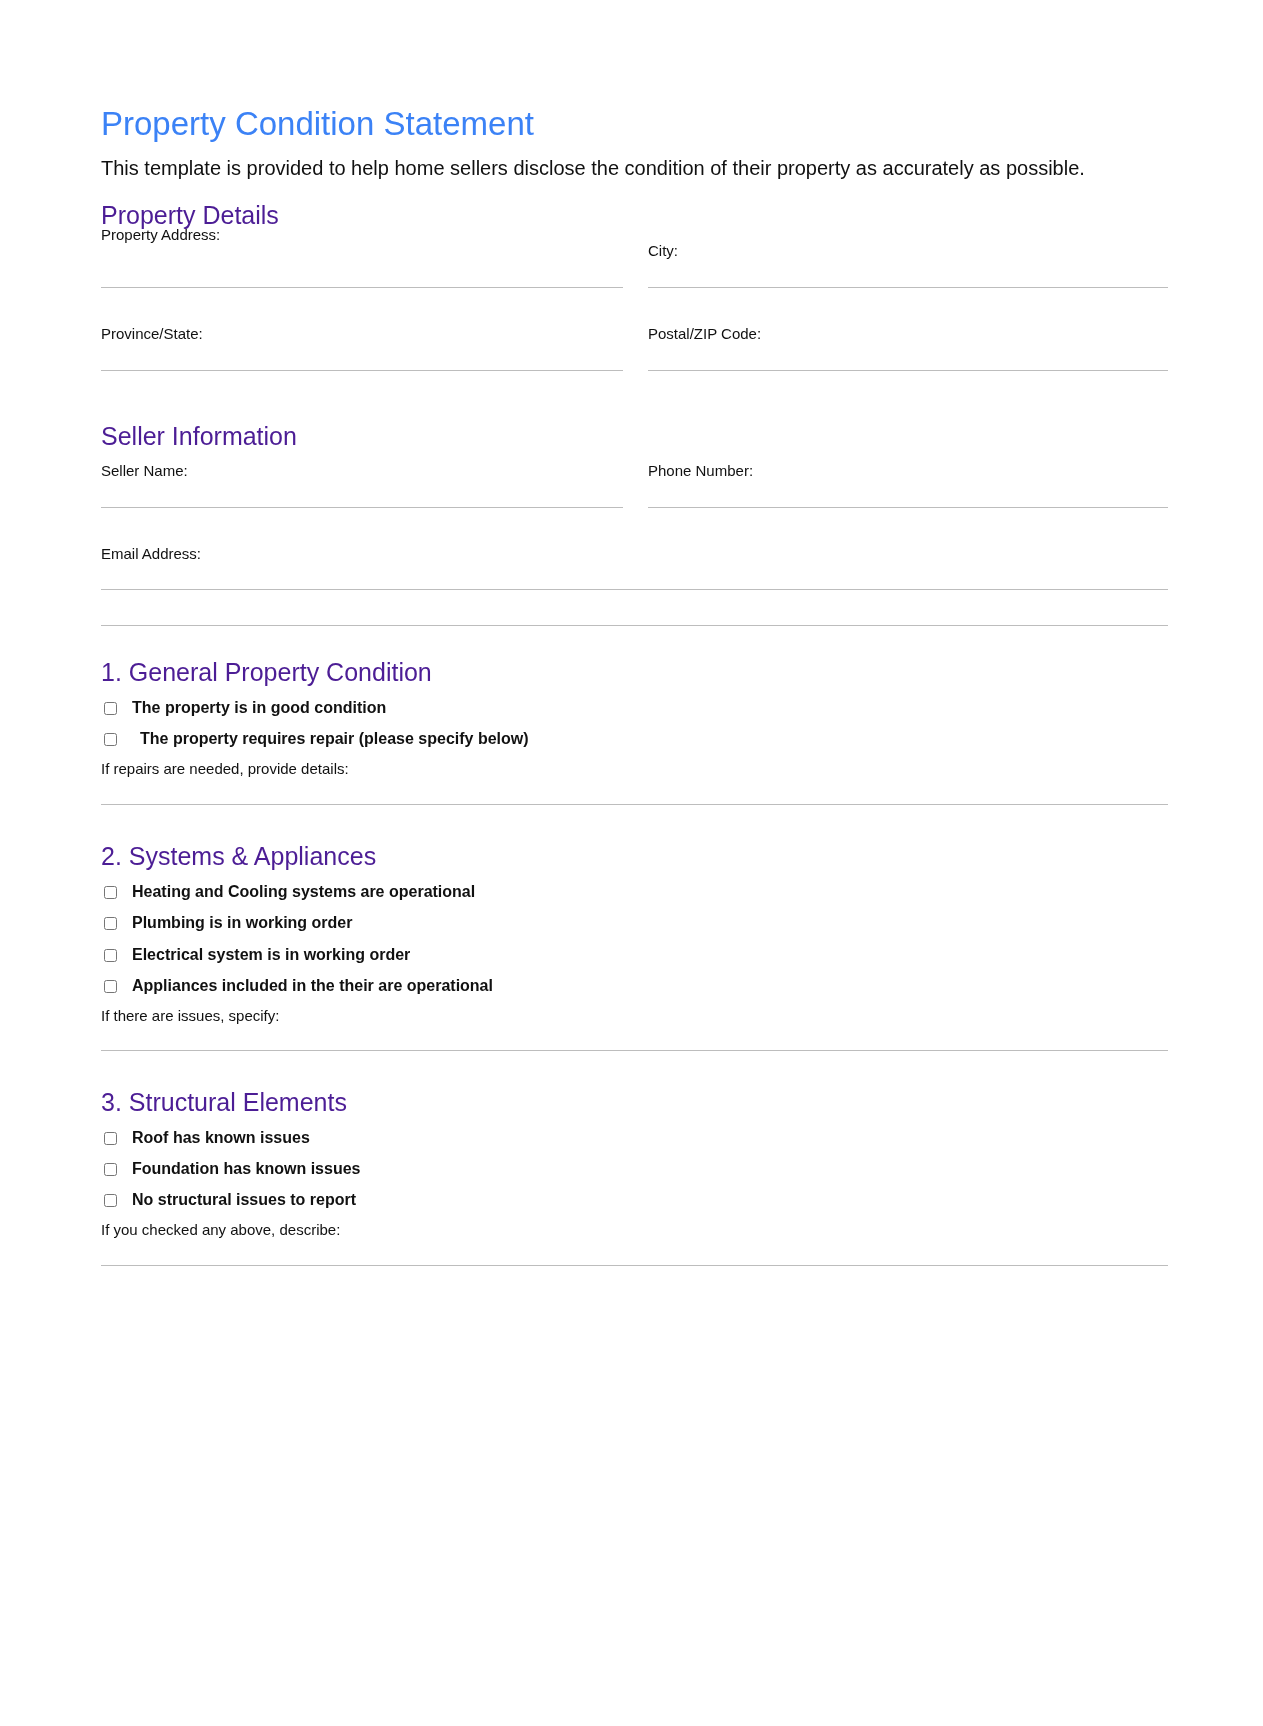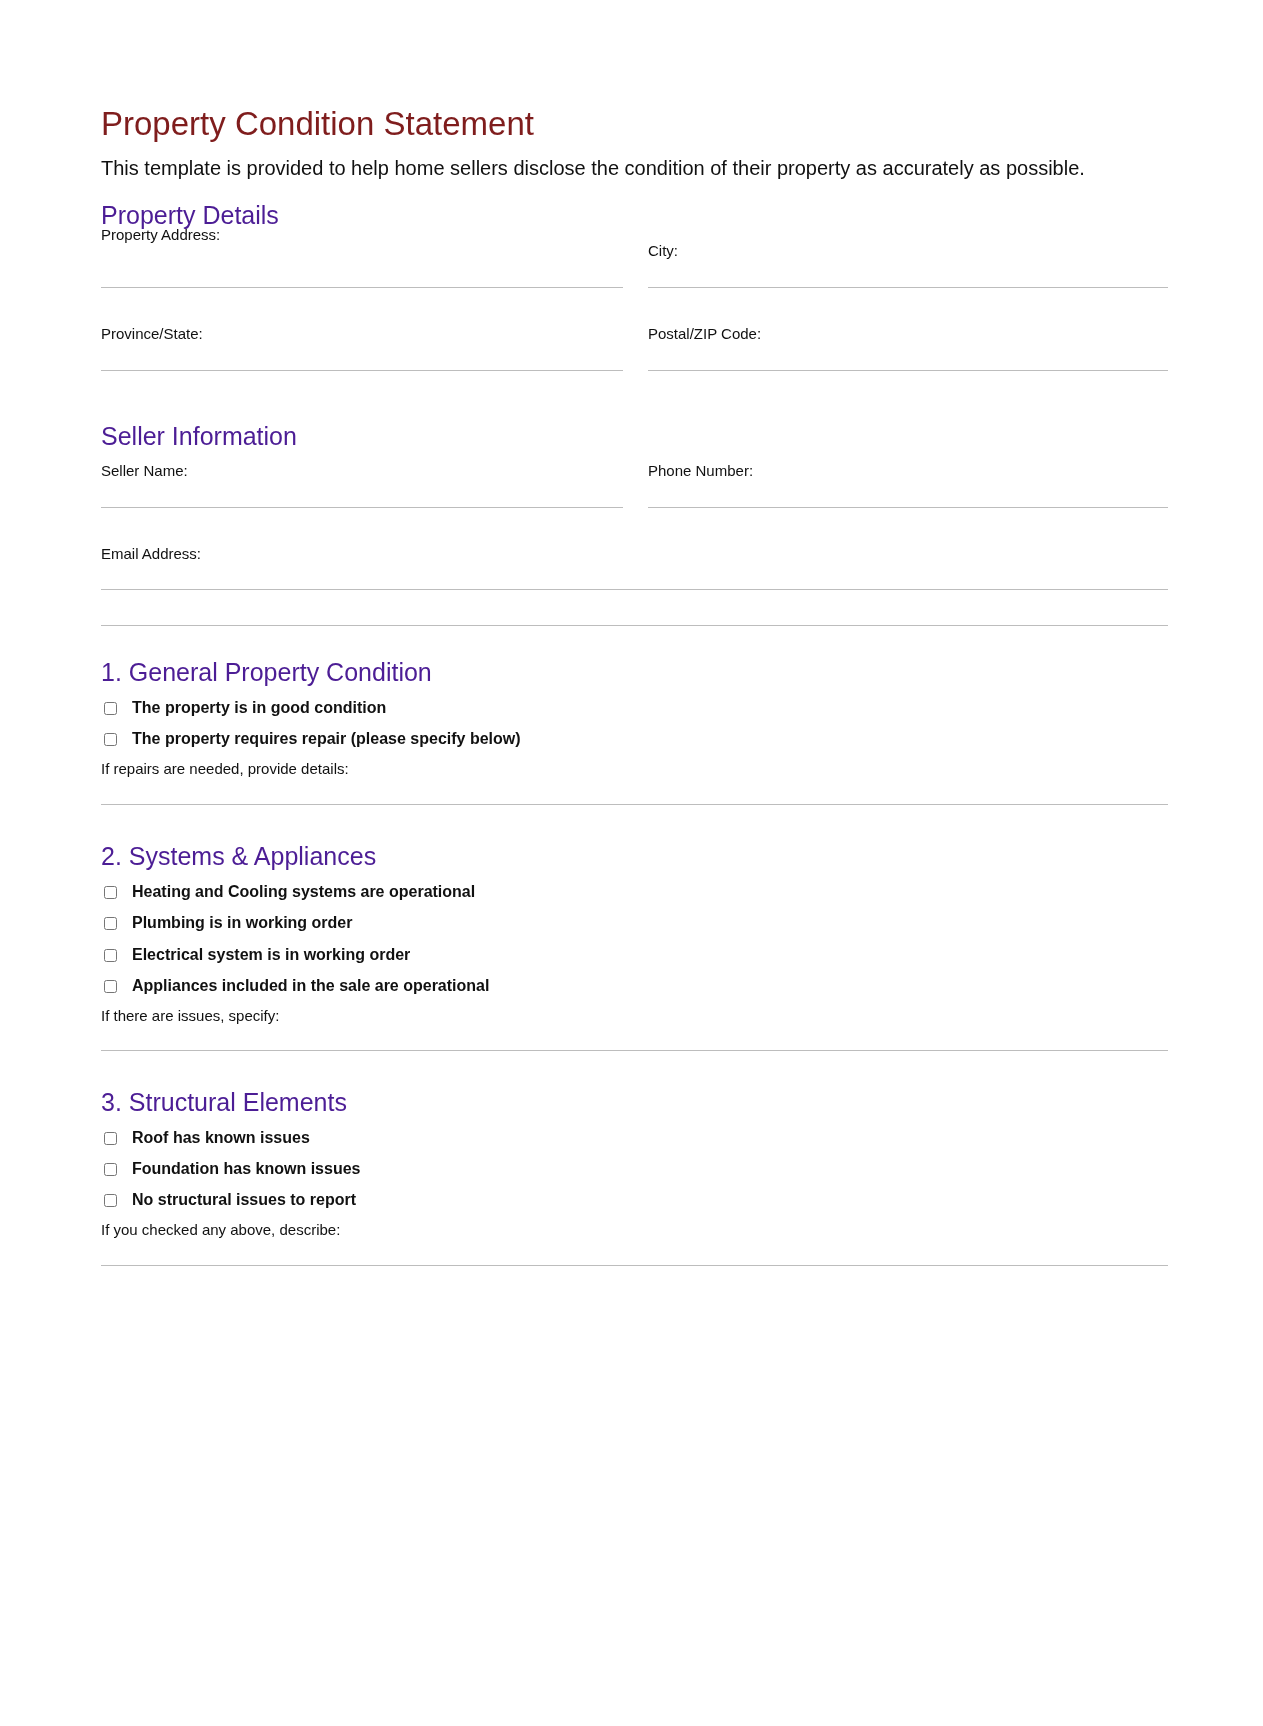--- a/index.html
+++ b/index.html
@@ -2,21 +2,21 @@
 <html><head>
 <meta charset="utf-8">
 <style>
   html, body { margin: 0; padding: 0; background: #ffffff; }
   body {
     width: 1263px; height: 1726px; overflow: hidden;
     font-family: "Liberation Sans", sans-serif; color: #111;
   }
   .page { position: relative; width: 1263px; height: 1726px; }
   .abs { position: absolute; white-space: nowrap; }
-  .title { left: 101px; top: 104px; font-size: 33px; line-height: 40px; color: #7f1d1d; }
+  .title { left: 101px; top: 104px; font-size: 33px; line-height: 40px; color: #3b82f6; }
   .subtitle { left: 101px; top: 158px; font-size: 20px; line-height: 20px; color: #111; }
   .h2 { font-size: 25px; line-height: 30px; color: #4c1d95; }
   .label { font-size: 15px; line-height: 18px; color: #111; }
   .rule { position: absolute; height: 0; border-top: 1.5px solid #bdbdbd; }
   .input {
     position: absolute; height: 26px; border: none; border-bottom: 1.5px solid #bdbdbd;
     background: transparent; outline: none; padding: 0; font-family: "Liberation Sans", sans-serif; font-size: 15px;
   }
   .cb-row { position: absolute; left: 104px; height: 22px; display: flex; align-items: center; }
   .cb {
@@ -62,21 +62,21 @@
   <div class="abs label" style="left:101px; top:545px;">Email Address:</div>
   <input class="input" style="left: 101px; top: 563px; width: 1067px;" value="">
 
   <div class="rule" style="left:101px; top:625px; width:1067px;"></div>
 
   <div class="abs h2" style="left:101px; top:657px;">1. General Property Condition</div>
   <label class="cb-row" style="top:697px;">
     <span class="cb"></span>
     <span class="cb-label">The property is in good condition</span>
   </label>
-  <label class="cb-row" style="top:728px;">
+  <label class="cb-row" style="top:728px;gap:8px;">
     <span class="cb"></span>
     <span class="cb-label">The property requires repair (please specify below)</span>
   </label>
   <div class="abs label" style="left:101px; top:760px;">If repairs are needed, provide details:</div>
   <div class="textarea" style="top:780px;"></div>
 
   <div class="abs h2" style="left:101px; top:841px;">2. Systems &amp; Appliances</div>
   <label class="cb-row" style="top:881px;">
     <span class="cb"></span>
     <span class="cb-label">Heating and Cooling systems are operational</span>
@@ -84,21 +84,21 @@
   <label class="cb-row" style="top:912px;">
     <span class="cb"></span>
     <span class="cb-label">Plumbing is in working order</span>
   </label>
   <label class="cb-row" style="top:944px;">
     <span class="cb"></span>
     <span class="cb-label">Electrical system is in working order</span>
   </label>
   <label class="cb-row" style="top:975px;">
     <span class="cb"></span>
-    <span class="cb-label">Appliances included in the sale are operational</span>
+    <span class="cb-label">Appliances included in the their are operational</span>
   </label>
   <div class="abs label" style="left:101px; top:1007px;">If there are issues, specify:</div>
   <div class="textarea" style="top:1026px;"></div>
 
   <div class="abs h2" style="left:101px; top:1087px;">3. Structural Elements</div>
   <label class="cb-row" style="top:1127px;">
     <span class="cb"></span>
     <span class="cb-label">Roof has known issues</span>
   </label>
   <label class="cb-row" style="top:1158px;">

